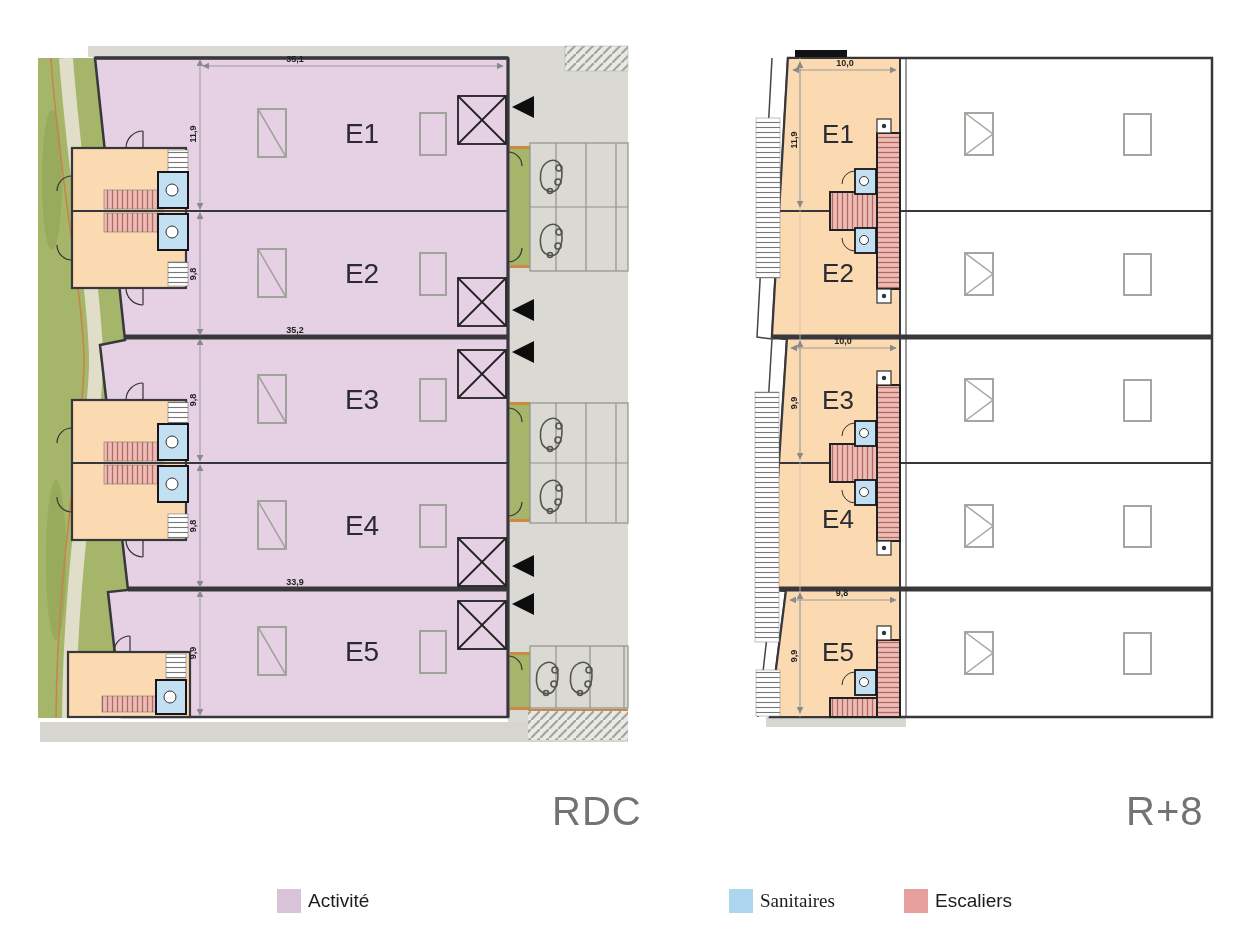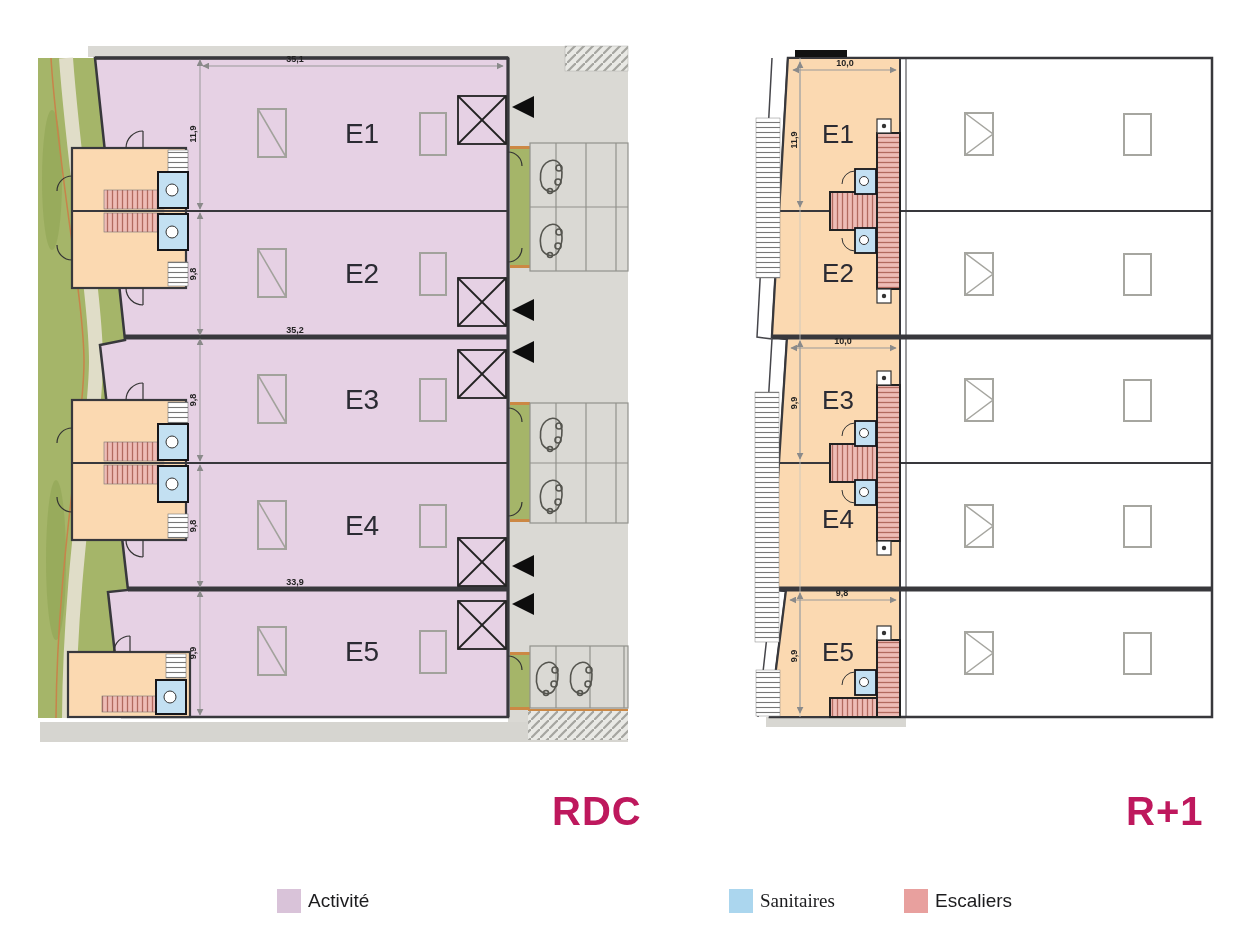--- a/index.html
+++ b/index.html
@@ -1,19 +1,19 @@
 <!DOCTYPE html>
 <html><head>
 <meta charset="utf-8">
 <style>
   html,body{margin:0;padding:0;background:#fff;}
   .canvas{position:relative;width:1247px;height:935px;background:#fff;overflow:hidden;
           font-family:"Liberation Sans",sans-serif;}
   .plan-svg{position:absolute;left:0;top:0;}
-  .plan-title{position:absolute;font-size:40px;font-weight:700;letter-spacing:1px;color:#be185d;}
+  .plan-title{position:absolute;font-size:40px;font-weight:400;letter-spacing:1px;color:#737373;}
   .legend{position:absolute;left:16px;top:880px;width:100%;height:32px;margin-top:8px;}
   .legend-item{position:absolute;display:flex;align-items:center;height:26px;}
   .legend-swatch{width:24px;height:24px;margin-right:7px;flex:0 0 auto;}
   .legend-label{font-size:19px;color:#1c1c1e;white-space:nowrap;}
   svg text{font-family:"Liberation Sans",sans-serif;}
   .unit-label{font-size:28px;fill:#2b2b33;font-weight:500;}
   .unit-label-r1{font-size:26px;fill:#2b2b33;font-weight:500;}
   .dim-label{font-size:9px;fill:#222;font-weight:bold;}
 </style>
 </head>
@@ -350,21 +350,21 @@
       <text class="dim-label" x="843" y="344" text-anchor="middle">10,0</text>
       <text class="dim-label" x="842" y="596" text-anchor="middle">9,8</text>
       <text class="dim-label" x="797" y="140" text-anchor="middle" transform="rotate(-90 797 140)">11,9</text>
       <text class="dim-label" x="797" y="403" text-anchor="middle" transform="rotate(-90 797 403)">9,9</text>
       <text class="dim-label" x="797" y="656" text-anchor="middle" transform="rotate(-90 797 656)">9,9</text>
     </g>
   </g>
 </svg>
 
 <div class="plan-title" style="left:552px;top:789px;">RDC</div>
-<div class="plan-title" style="left:1126px;top:789px;">R+1</div>
+<div class="plan-title" style="left:1126px;top:789px;">R+8</div>
 
 <div class="legend">
   <div class="legend-item" style="left:261px;">
     <span class="legend-swatch" style="background: rgb(217, 195, 217);"></span>
     <span class="legend-label">Activité</span>
   </div>
   <div class="legend-item" style="left:713px;font-family:Liberation Serif, serif;">
     <span class="legend-swatch" style="background: rgb(171, 214, 238);"></span>
     <span class="legend-label">Sanitaires</span>
   </div>

